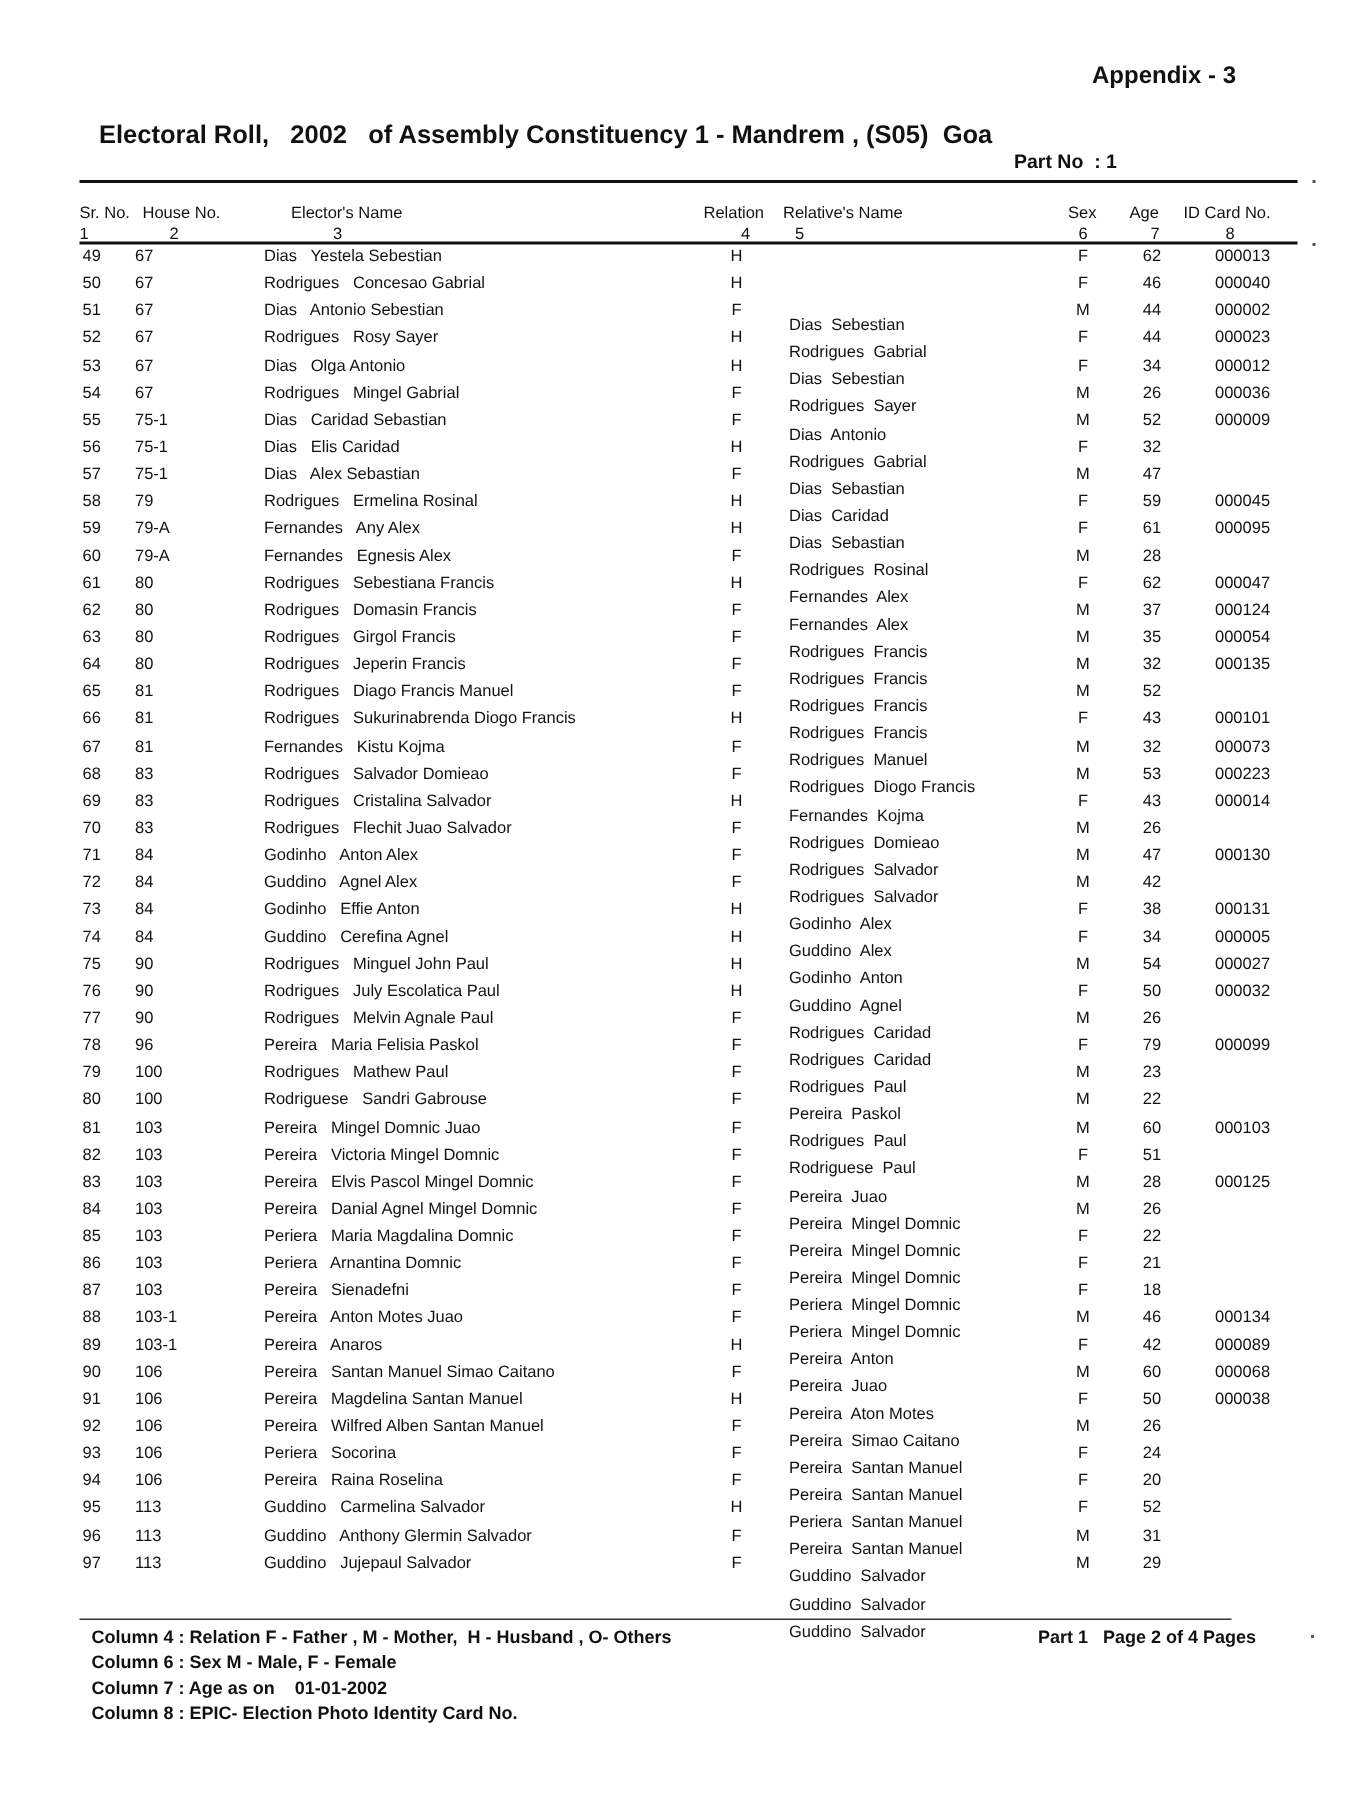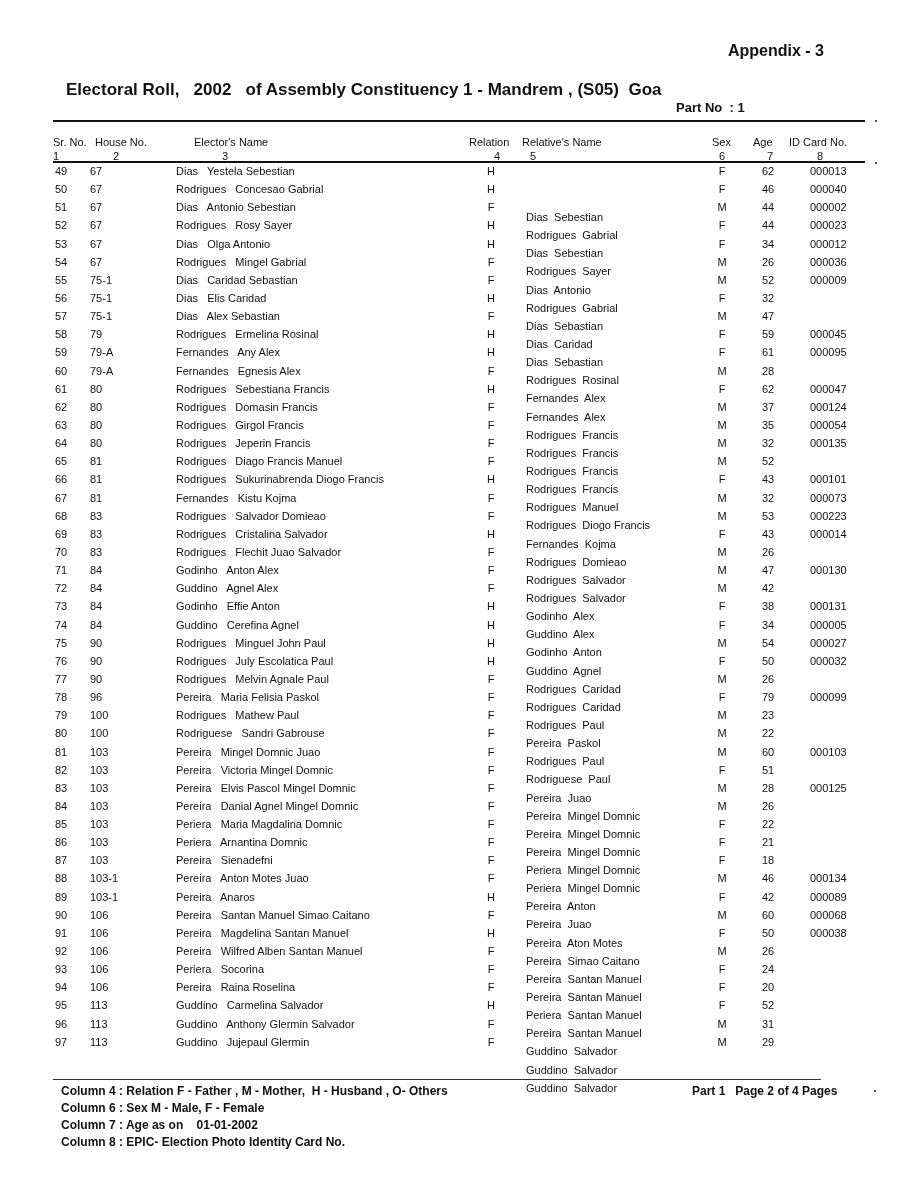--- a/index.html
+++ b/index.html
@@ -533,21 +533,21 @@
       <span class="c-name">Guddino   Anthony Glermin Salvador</span>
       <span class="c-rel">F</span>
       <span class="c-relname">Guddino  Salvador</span>
       <span class="c-sex">M</span>
       <span class="c-age">31</span>
       <span class="c-id"></span>
     </div>
     <div class="row">
       <span class="c-sr">97</span>
       <span class="c-house">113</span>
-      <span class="c-name">Guddino   Jujepaul Glermin</span>
+      <span class="c-name">Guddino   Jujepaul Salvador</span>
       <span class="c-rel">F</span>
       <span class="c-relname">Guddino  Salvador</span>
       <span class="c-sex">M</span>
       <span class="c-age">29</span>
       <span class="c-id"></span>
     </div>
   </div>
 
 <div class="rule-foot"></div>
 <div class="foot" style="top:1084px;">Column 4 : Relation F - Father , M - Mother,  H - Husband , O- Others</div>

